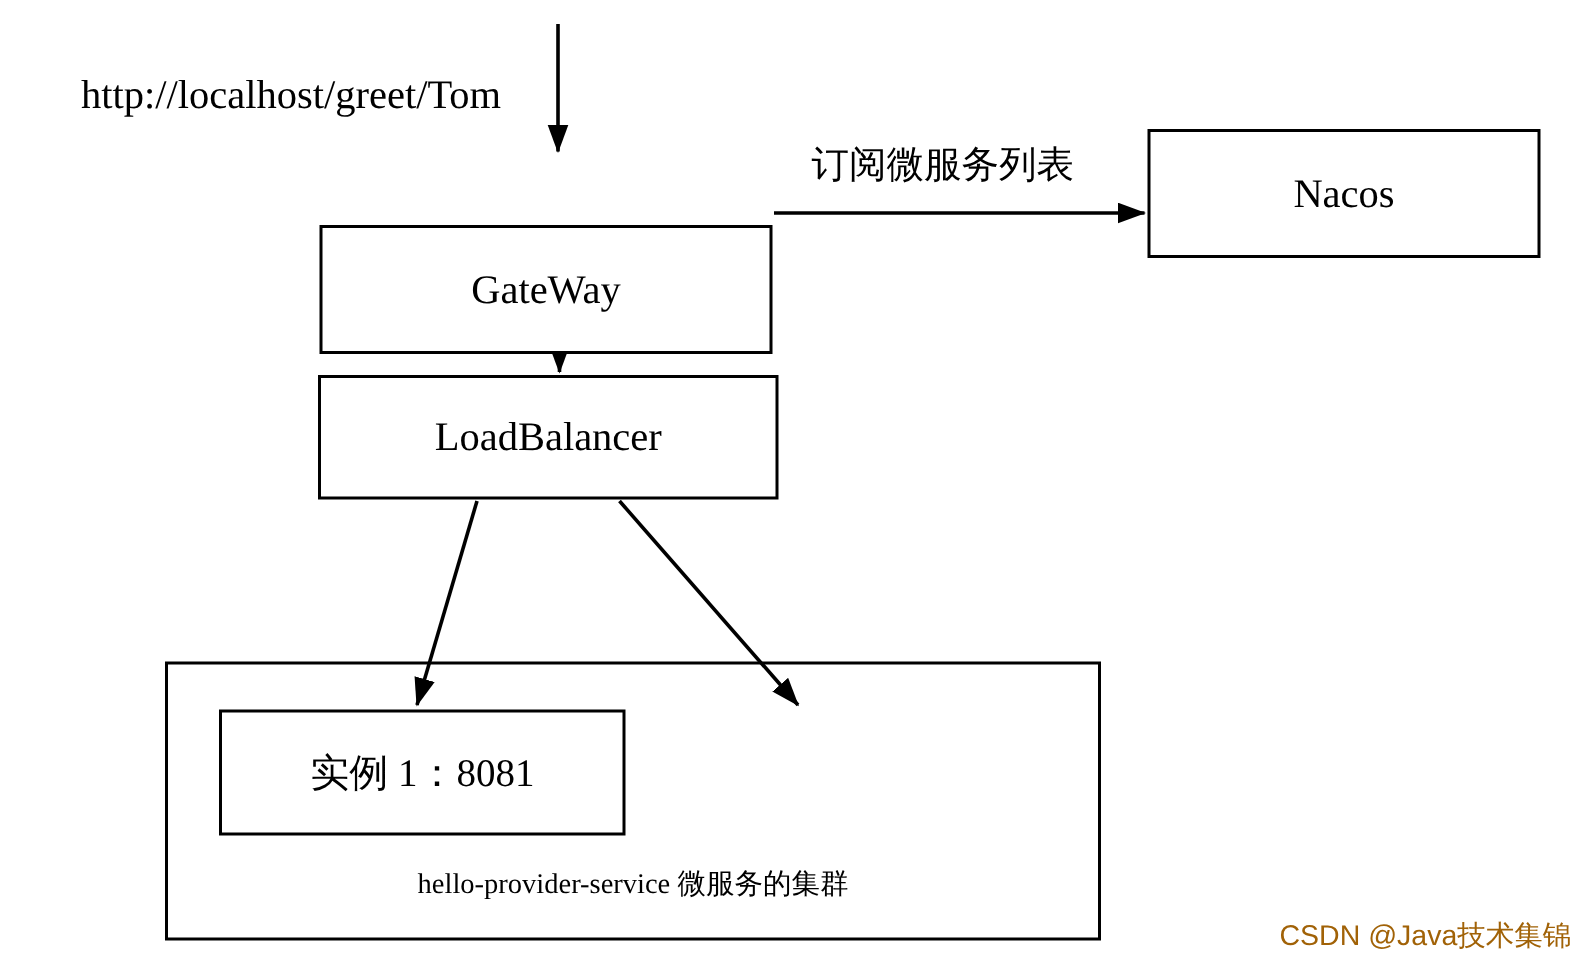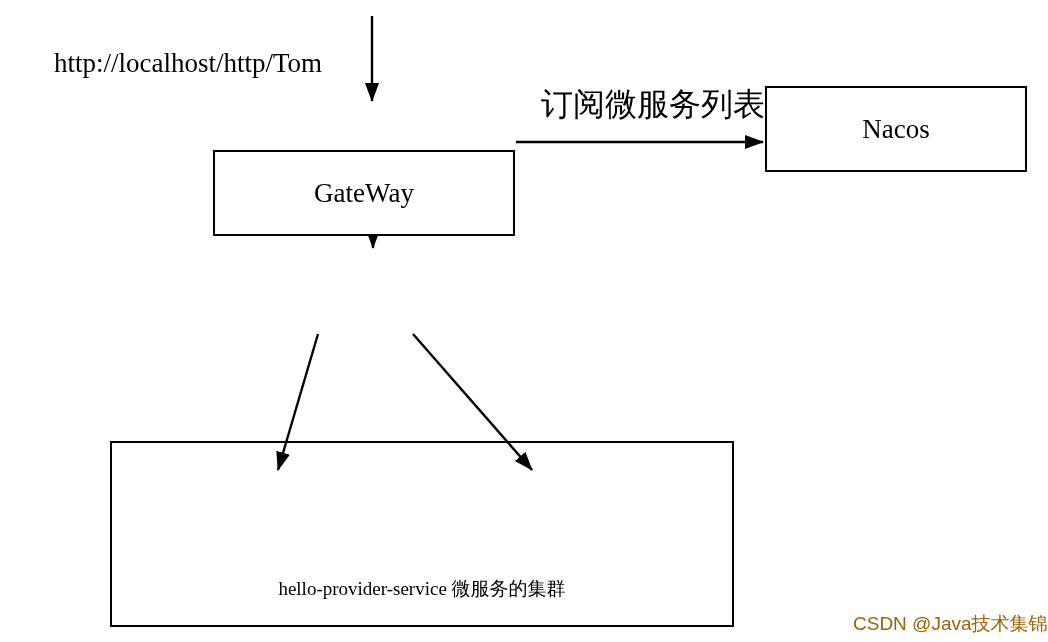--- a/index.html
+++ b/index.html
@@ -30,22 +30,22 @@
   }
   .free-label {
     position: absolute;
     white-space: nowrap;
   }
   #url-label {
     left: 54px; top: 48px;
     font-size: 27px;
   }
   #subscribe-label {
-    left: 541px; top: 83px;
-    font-size: 32px;
+    left: 541px; top: 93px;
+    font-size: 25px;
   }
   #gateway-box      { left: 213px; top: 102px; width: 302px; height: 86px; margin-top: 48px; }
   #nacos-box        { left: 765px; top: 86px; width: 262px; height: 86px; }
   #loadbalancer-box { left: 212px; top: 250px; width: 307px; height: 83px; }
   #cluster-box      { left: 110px; top: 441px; width: 624px; height: 186px; background: transparent; }
   #instance1-box    { left: 146px; top: 473px; width: 271px; height: 84px; font-size: 26px; }
   #instance2-box    { left: 443px; top: 473px; width: 269px; height: 84px; font-size: 26px; }
   #cluster-label {
     left: 110px; top: 576px; width: 624px;
     text-align: center;
@@ -69,34 +69,40 @@
         <path d="M0,0 L19,7 L0,14 Z" fill="#000000"></path>
       </marker>
     </defs>
     <line x1="372" y1="16" x2="372" y2="101" stroke="#000000" stroke-width="2.4" marker-end="url(#arrowhead)"></line>
     <line x1="516" y1="142" x2="763" y2="142" stroke="#000000" stroke-width="2.4" marker-end="url(#arrowhead)"></line>
     <line x1="373" y1="189" x2="373" y2="248" stroke="#000000" stroke-width="2.4" marker-end="url(#arrowhead)"></line>
     <line x1="318" y1="334" x2="278" y2="470" stroke="#000000" stroke-width="2.4" marker-end="url(#arrowhead)"></line>
     <line x1="413" y1="334" x2="532" y2="470" stroke="#000000" stroke-width="2.4" marker-end="url(#arrowhead)"></line>
   </svg>
 
-  <div id="url-label" class="free-label">http://localhost/http/Tom</div>
+  <div id="url-label" class="free-label">http://localhost/greet/Tom</div>
 
   <div id="subscribe-label" class="free-label">订阅微服务列表</div>
 
   <div id="gateway-box" class="node-box">
     <span>GateWay</span>
   </div>
 
   <div id="nacos-box" class="node-box">
     <span>Nacos</span>
   </div>
 
+  <div id="loadbalancer-box" class="node-box">
+    <span>LoadBalancer</span>
+  </div>
 
   <div id="cluster-box" class="node-box"></div>
 
+  <div id="instance1-box" class="node-box">
+    <span>实例 1：8081</span>
+  </div>
 
 
   <div id="cluster-label" class="free-label">hello-provider-service 微服务的集群</div>
 
   <div id="watermark" class="free-label">CSDN @Java技术集锦</div>
 
 </div>
 
 </body></html>

